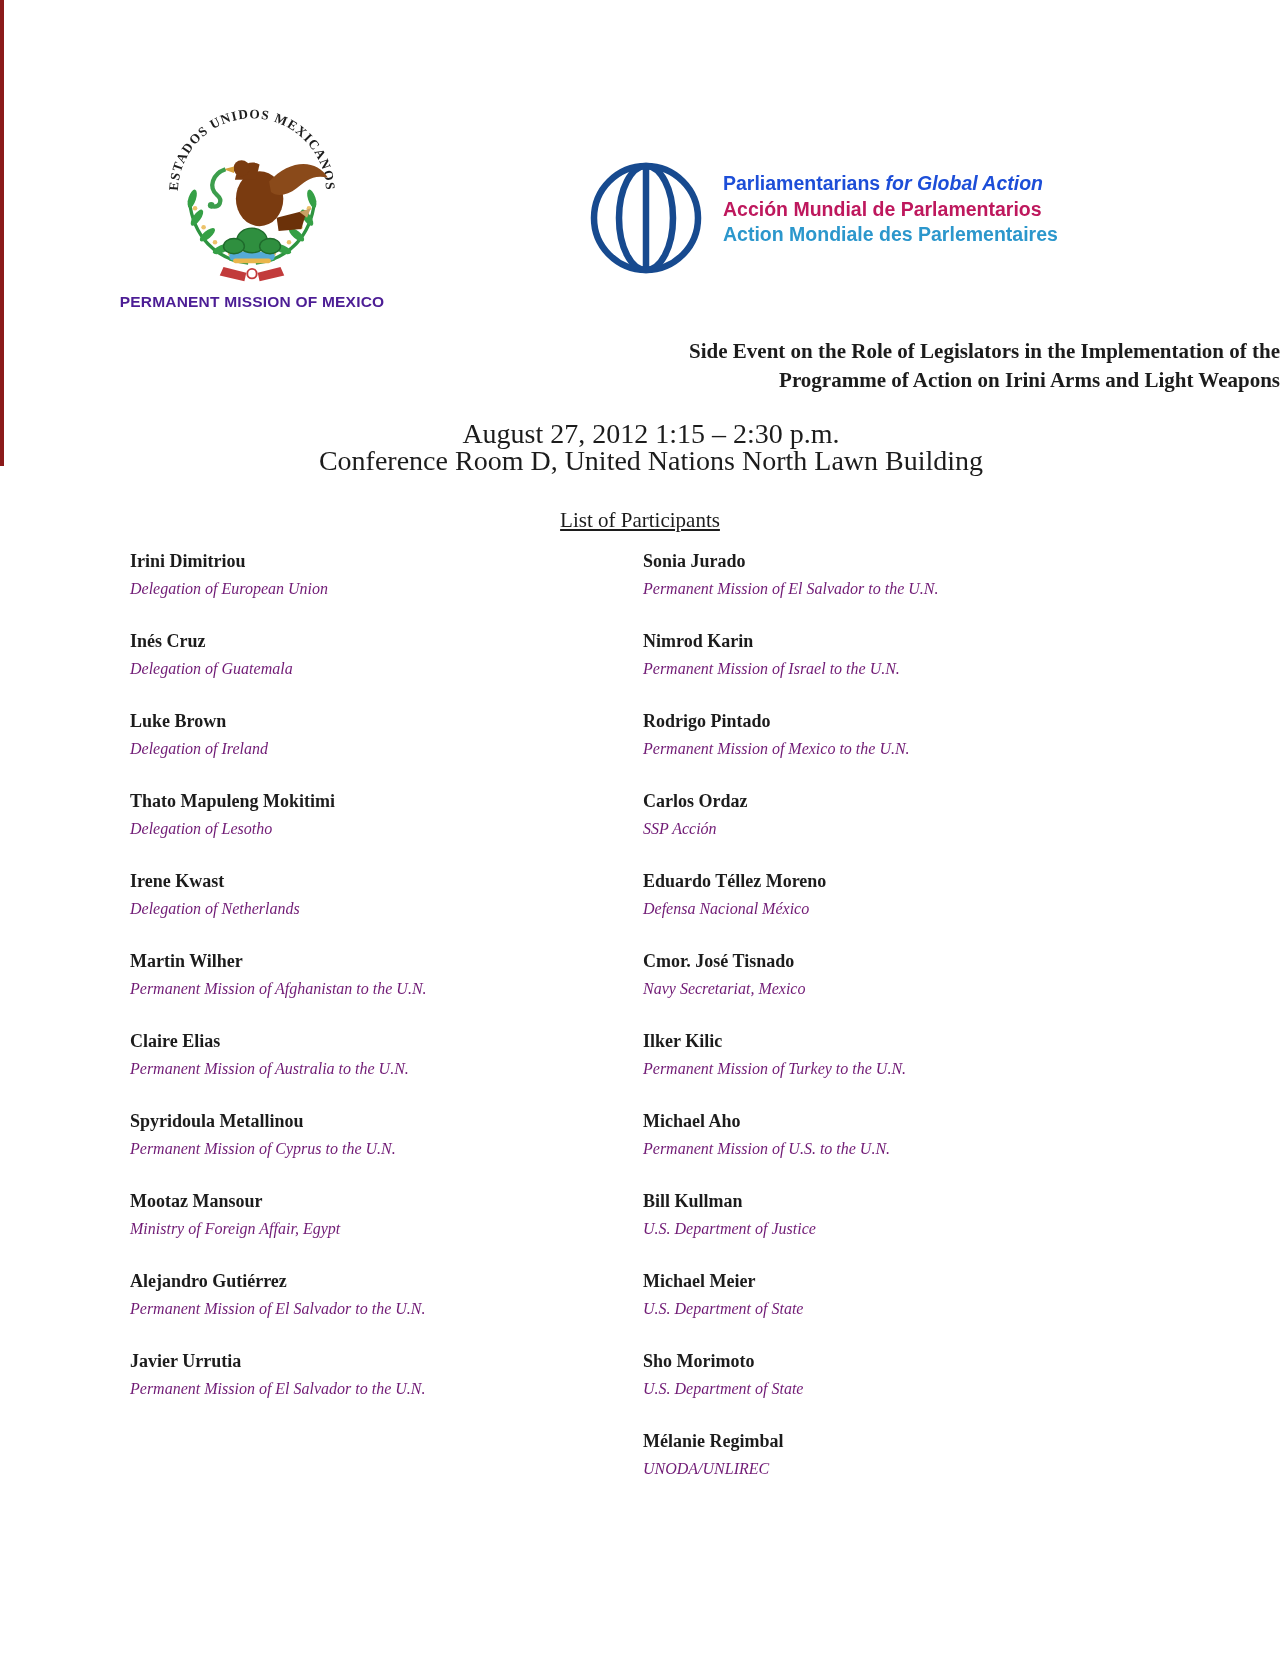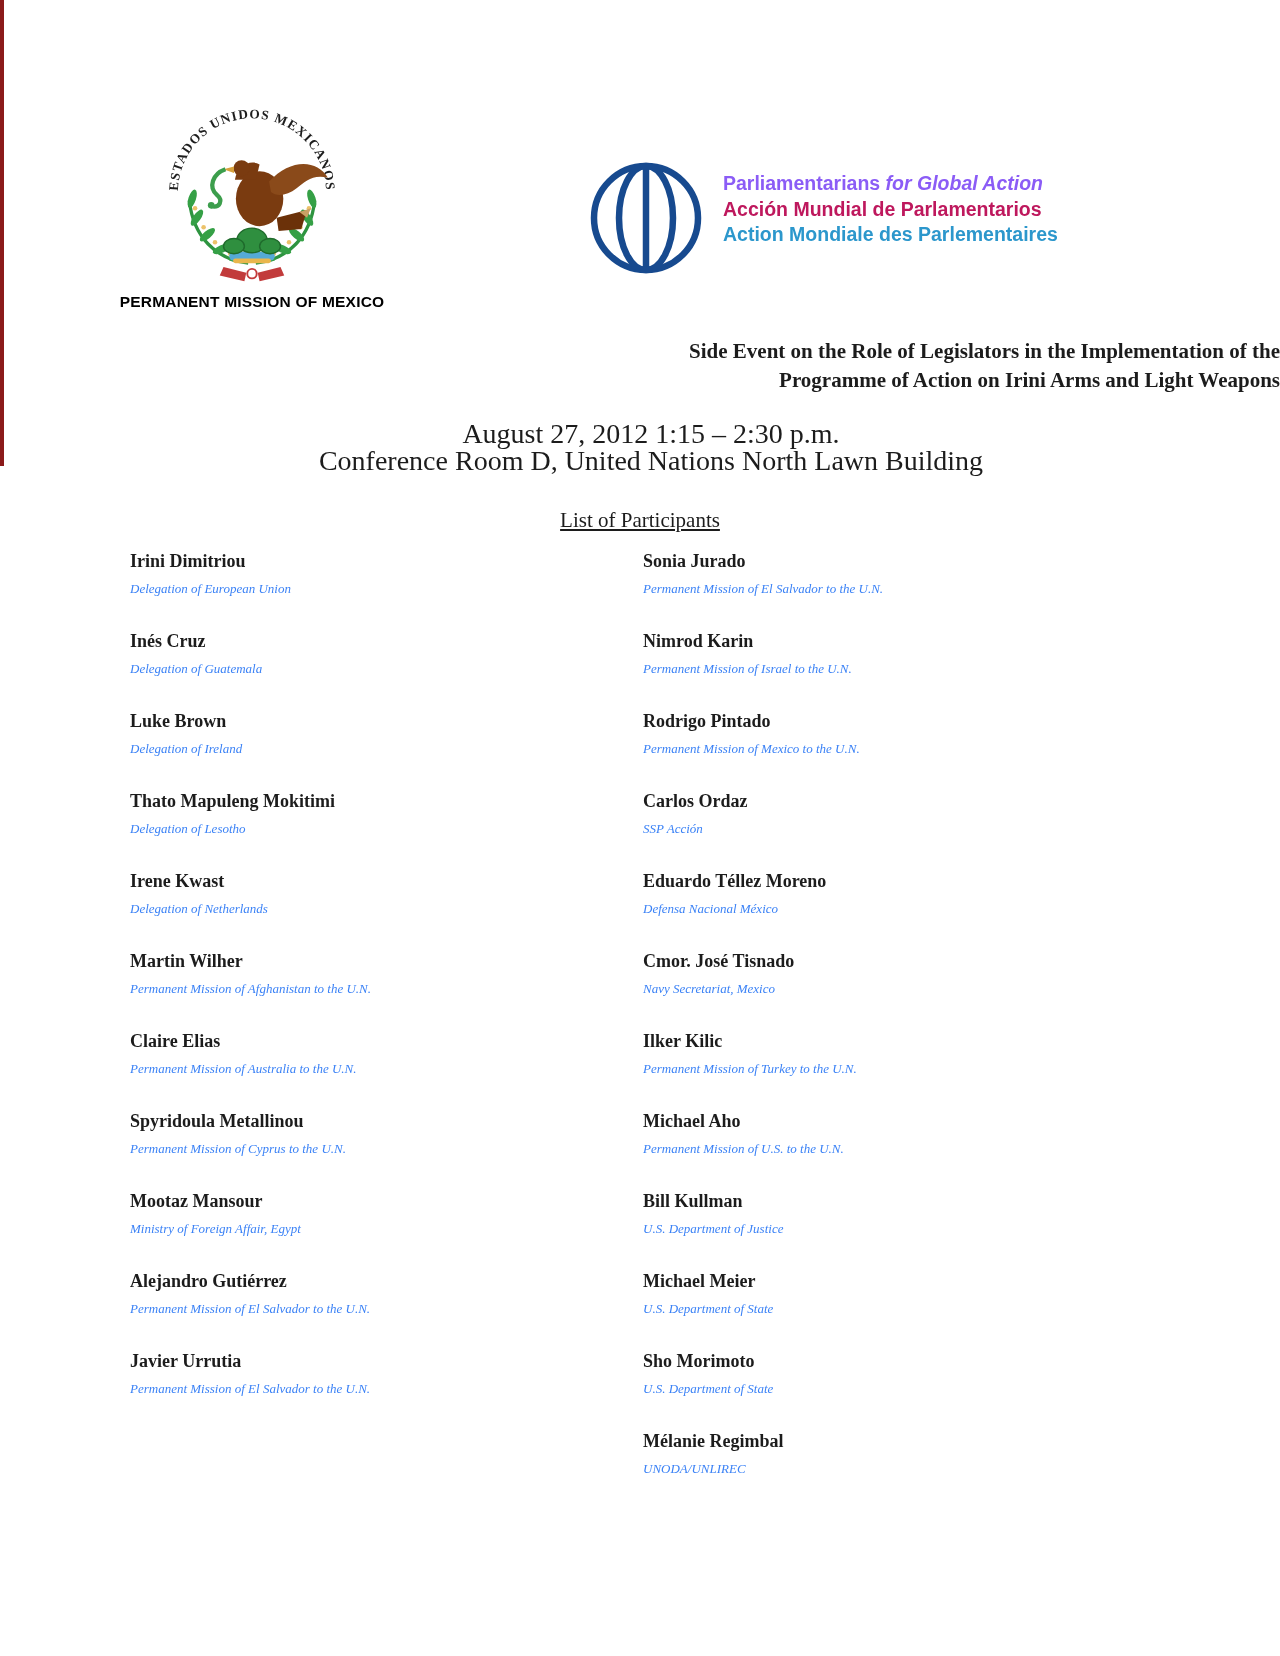--- a/index.html
+++ b/index.html
@@ -24,38 +24,38 @@
     left:118px; top:100px;
     width:268px;
     text-align:center;
   }
   .seal-caption{
     margin-top:3px;
     font-family:"Liberation Sans", sans-serif;
     font-weight:bold;
     font-size:15.5px;
     letter-spacing:.2px;
-    color:#000000;
+    color:#4c1d95;
     white-space:nowrap;
   }
   
   .pga-globe{
     position:absolute;
     left:478px; top:160px;
   }
   .pga-text{
     position:absolute;
     left:723px; top:171px;
     font-family:"Liberation Sans", sans-serif;
     font-weight:bold;
     font-size:19.5px;
     line-height:25.5px;
     white-space:nowrap;
   }
-  .pga-l1{color:#8b5cf6;}
+  .pga-l1{color:#1d4ed8;}
   .pga-l1 .it{font-style:italic;}
   .pga-l2{color:#be185d;}
   .pga-l3{color:#2c97cc;}
   
   .event-title{
     position:absolute;
     top:337px; left:0; width:100%;
     text-align:right;
     font-weight:bold;
     font-size:21px;
@@ -83,23 +83,23 @@
   }
   .pcol{width:513px;}
   .entry{margin-bottom:26px;}
   .pname{
     font-weight:bold;
     font-size:18px;
     line-height:27px;
   }
   .paff{
     font-style:italic;
-    font-size:13px;
+    font-size:16px;
     line-height:27px;
-    color:#3b82f6;
+    color:#701a75;
   }
 </style>
 </head>
 <body>
 
 <div class="page">
 
   <div class="scan-edge"></div>
 
   <div class="seal-block">

